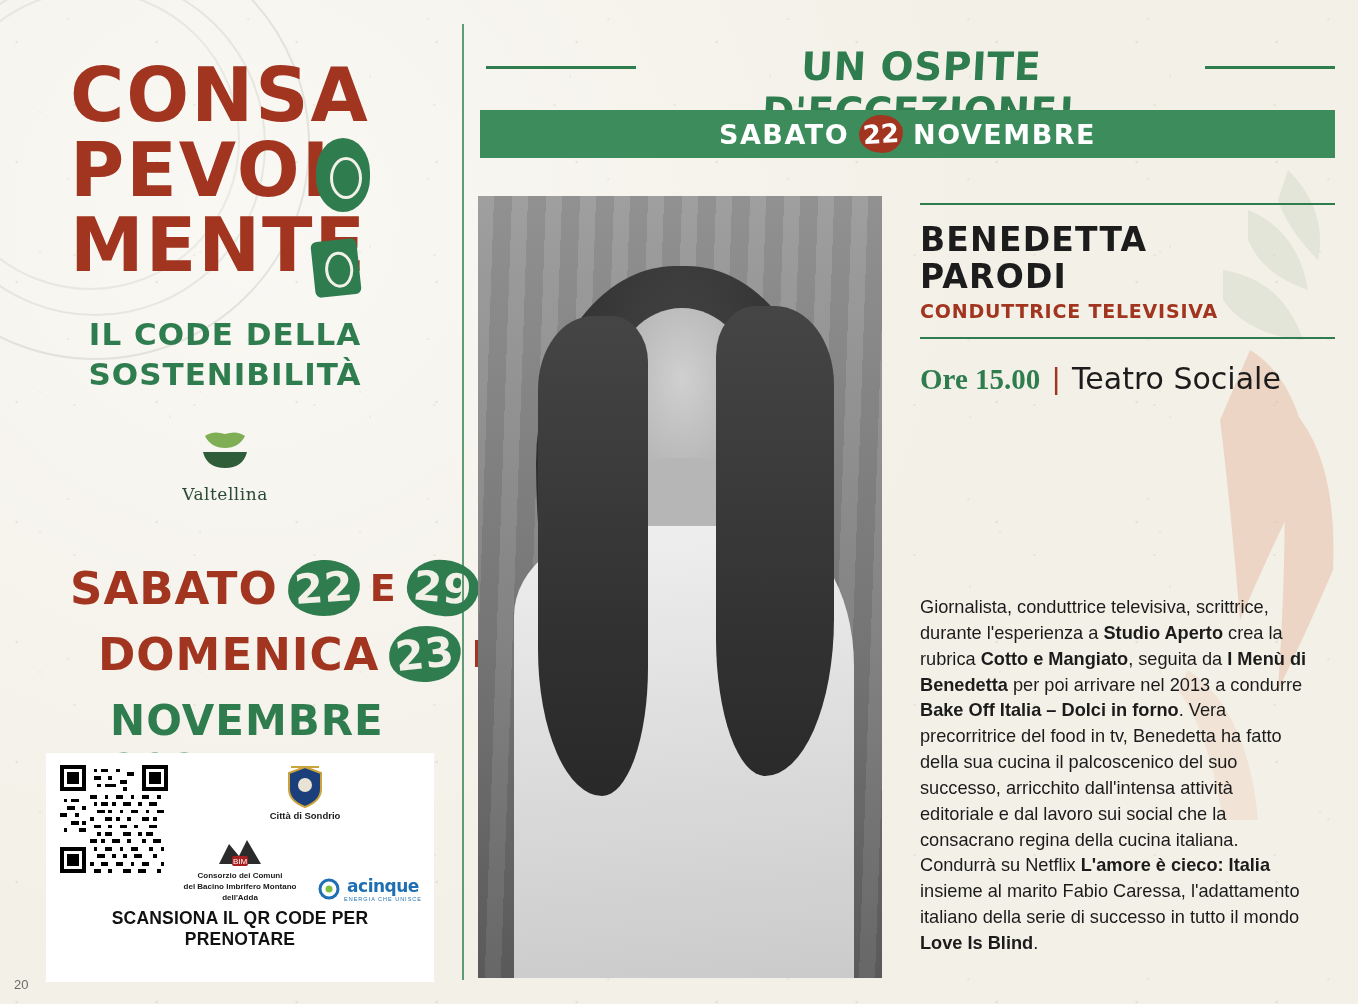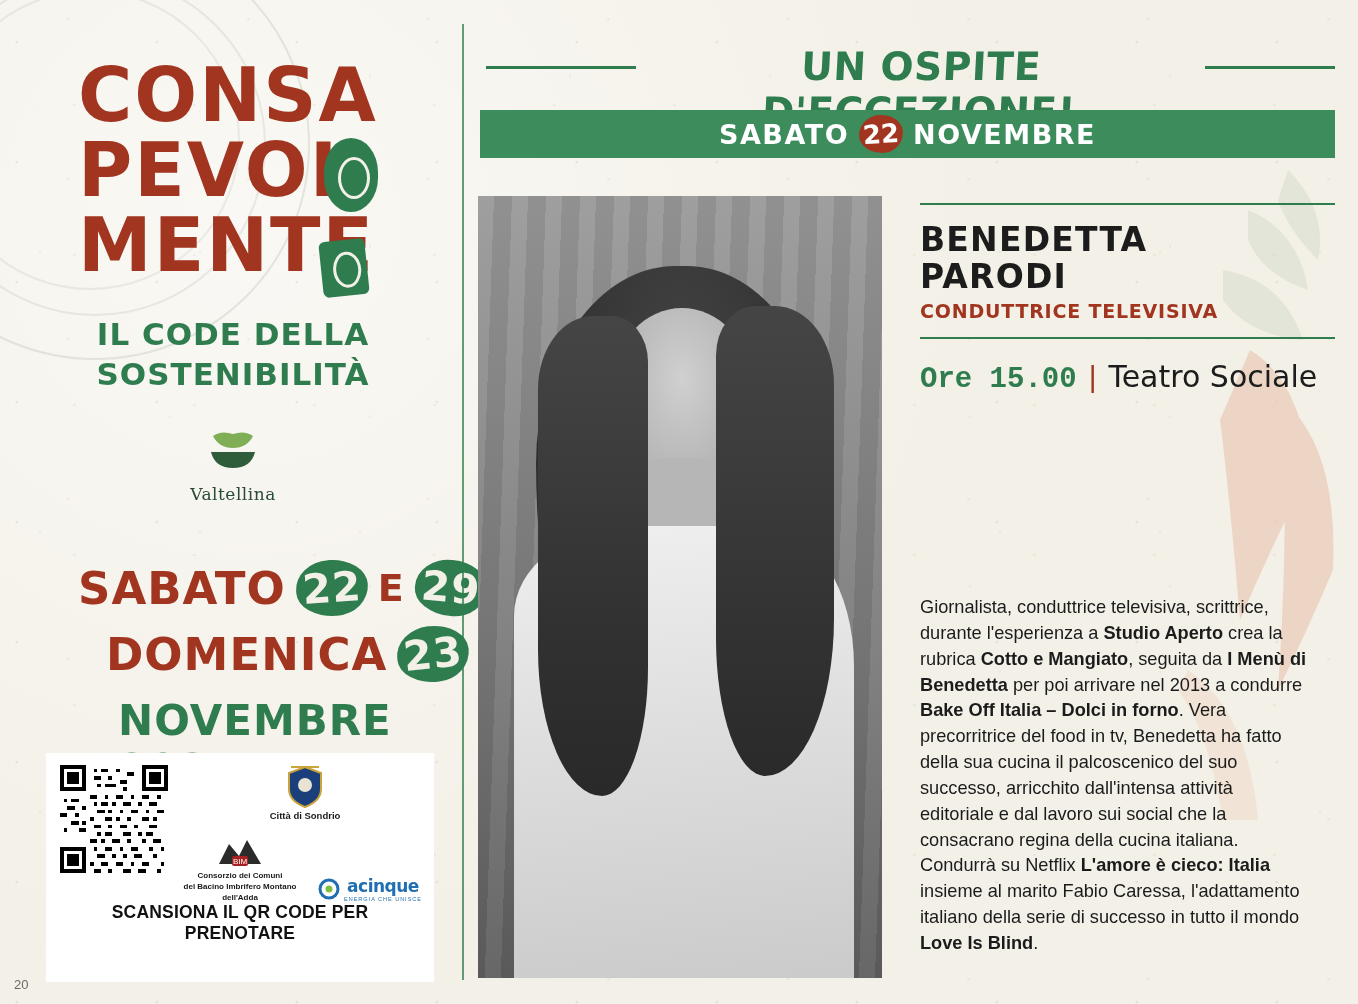--- a/index.html
+++ b/index.html
@@ -51,21 +51,21 @@
   }
   .deco-veg {
     position: absolute; right: -40px; top: 150px;
     width: 360px; height: 680px;
     pointer-events: none;
     opacity: .55;
   }
 
   
   .left {
-    position: absolute; left: 8px; top: 0;
+    position: absolute; left: 0; top: 0;
     width: 470px; height: 1004px;
     padding: 60px 30px 0 70px;
   }
   .logo-block { position: relative; }
   .logo-line {
     font-family: "DejaVu Sans", sans-serif;
     font-weight: bold;
     color: #a23520;
     font-size: 74px;
     letter-spacing: 2px;
@@ -185,21 +185,21 @@
   .crest-cap.small { font-size: 8px; font-weight: bold; }
   .acinque { display: flex; align-items: center; gap: 4px; }
   .acinque-txt { font-size: 17px; color: #1f6fb2; font-family: "DejaVu Sans", sans-serif; font-weight: bold; letter-spacing: -0.5px;}
   .acinque-sub { font-size: 5.5px; color: #1f6fb2; letter-spacing: 1px; }
   .scan {
     text-align: center;
     font-size: 17.5px;
     font-weight: bold;
     color: #111;
     letter-spacing: 0.2px;
-    margin-top: 0;
+    margin-top: 6px;
     font-family: "Liberation Sans", sans-serif;
   }
   .page-num {
     position: absolute; left: 14px; bottom: 12px;
     font-size: 13px; color: #6a6a66;
   }
 
   
   .vline {
     position: absolute; left: 462px; top: 24px;
@@ -319,21 +319,21 @@
   }
   .rule-mid {
     position: absolute; left: 920px; top: 337px; width: 415px; height: 2px; background: #2f7d4f;
   }
   .time-row {
     position: absolute; left: 920px; top: 352px;
     display: flex; align-items: baseline; gap: 12px;
     font-size: 30px;
   }
   .time {
-    font-family: Liberation Mono, monospace;
+    font-family: Liberation Serif, serif;
     font-weight: bold;
     color: #2f7d4f;
     font-size: 29px;
     margin-top: 11px;
   }
   .sep { color: #a23520; font-size: 30px; }
   .venue {
     font-family: "DejaVu Sans", sans-serif;
     color: #1c1c1c;
     font-size: 30px;

